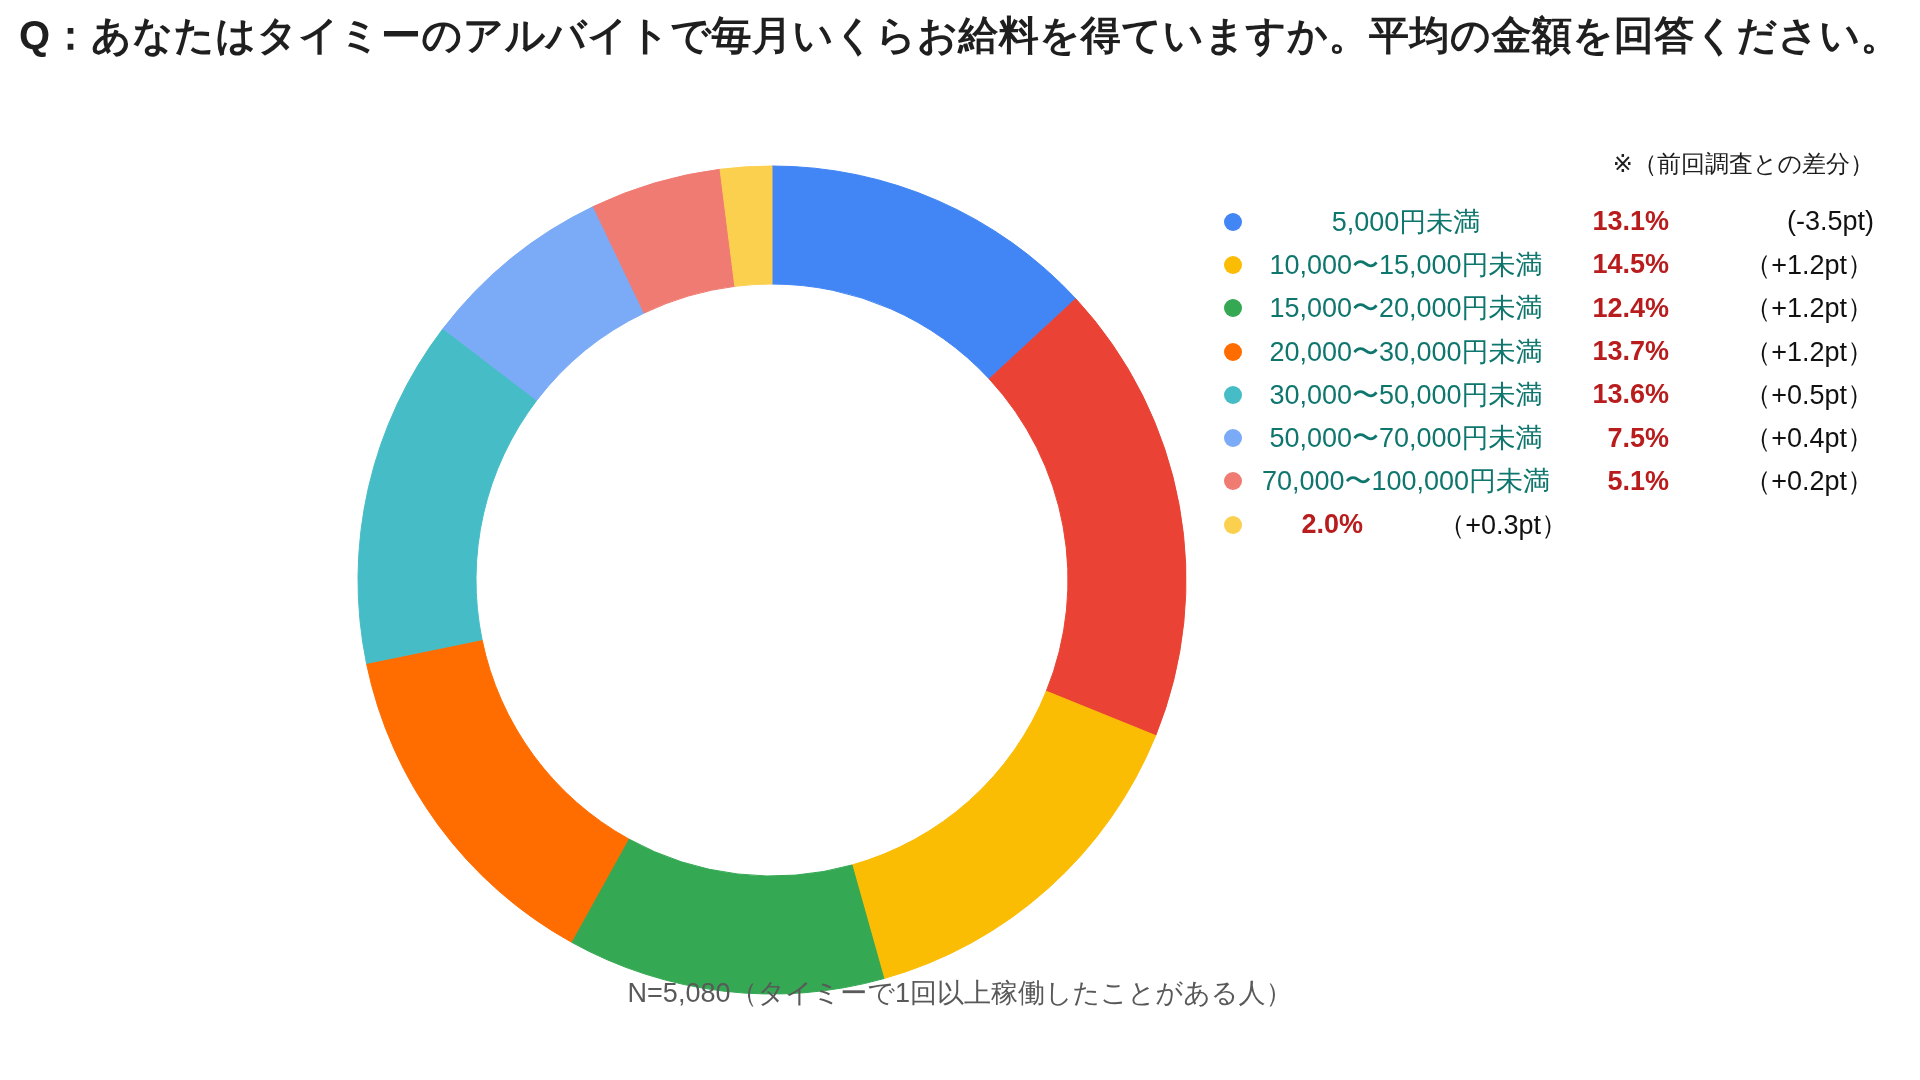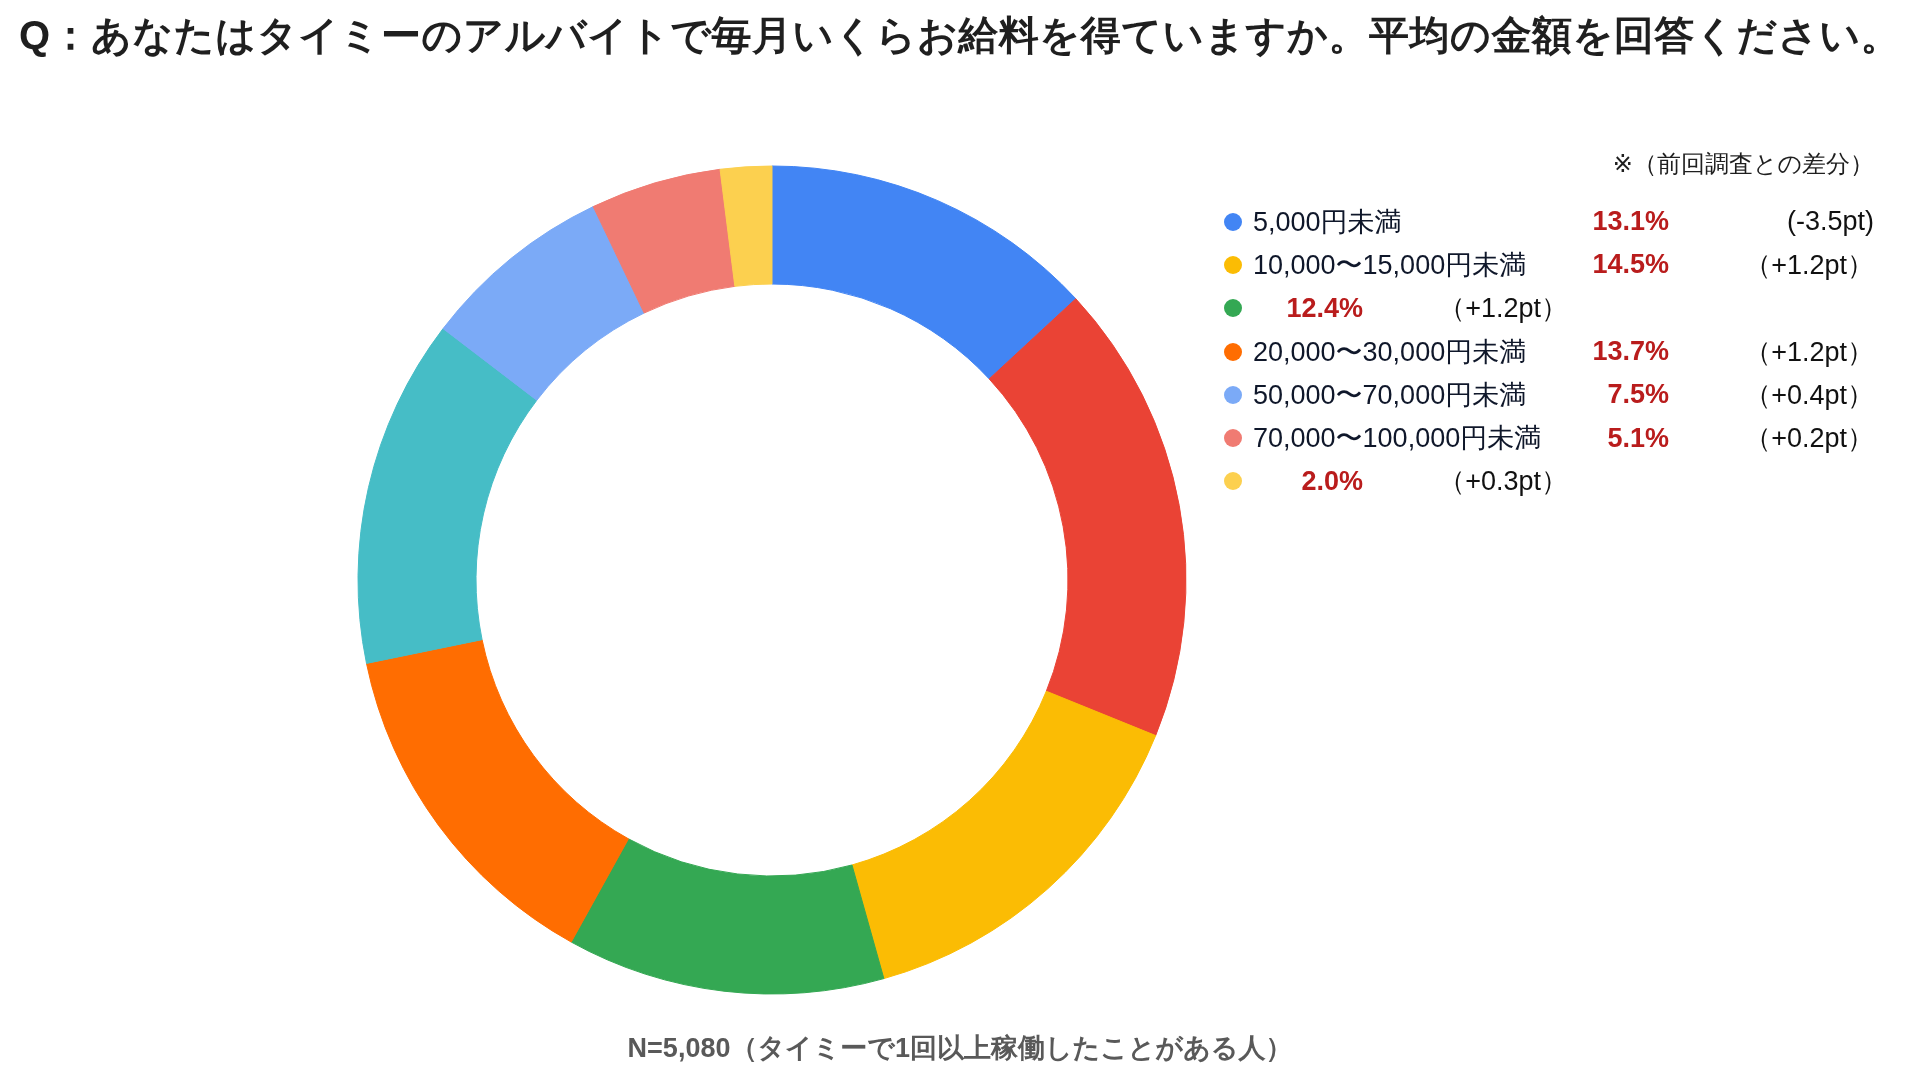--- a/index.html
+++ b/index.html
@@ -57,47 +57,48 @@
   .legend-dot {
     width: 18px;
     height: 18px;
     border-radius: 50%;
     margin-right: 11px;
     flex: none;
   }
   .legend-label {
     flex: 1;
     font-size: 27px;
-    color: #0f172a;
+    color: #0f766e;
     white-space: nowrap;
+    text-align: center;
   }
   .legend-value {
     width: 110px;
     text-align: right;
     font-size: 27px;
     font-weight: 700;
     color: #b91c1c;
     white-space: nowrap;
   }
   .legend-diff {
     width: 205px;
     text-align: right;
     font-size: 27px;
     font-weight: 400;
     color: #111111;
     white-space: nowrap;
   }
   .footer-note {
     position: absolute;
-    top: 1030px;
+    top: 975px;
     left: 0;
     width: 100%;
     text-align: center;
     font-size: 27px;
-    font-weight: 700;
+    font-weight: 400;
     color: #595959;
     white-space: nowrap;
   }
 </style>
 </head>
 <body>
 
 <div class="stage">
 
   <div class="chart-title">Q：あなたはタイミーのアルバイトで毎月いくらお給料を得ていますか。平均の金額を回答ください。</div>
@@ -124,28 +125,35 @@
           <span class="legend-diff">(-3.5pt)</span>
         </div>
         <div class="legend-row">
           <span class="legend-dot" style="background: rgb(251, 188, 4);"></span>
           <span class="legend-label">10,000〜15,000円未満</span>
           <span class="legend-value">14.5%</span>
           <span class="legend-diff">（+1.2pt）</span>
         </div>
         <div class="legend-row">
           <span class="legend-dot" style="background: rgb(52, 168, 83);"></span>
+          <span class="legend-label">15,000〜20,000円未満</span>
           <span class="legend-value">12.4%</span>
           <span class="legend-diff">（+1.2pt）</span>
         </div>
         <div class="legend-row">
           <span class="legend-dot" style="background: rgb(255, 109, 1);"></span>
           <span class="legend-label">20,000〜30,000円未満</span>
           <span class="legend-value">13.7%</span>
           <span class="legend-diff">（+1.2pt）</span>
+        </div>
+        <div class="legend-row">
+          <span class="legend-dot" style="background: rgb(70, 189, 198);"></span>
+          <span class="legend-label">30,000〜50,000円未満</span>
+          <span class="legend-value">13.6%</span>
+          <span class="legend-diff">（+0.5pt）</span>
         </div>
         <div class="legend-row">
           <span class="legend-dot" style="background: rgb(123, 170, 247);"></span>
           <span class="legend-label">50,000〜70,000円未満</span>
           <span class="legend-value">7.5%</span>
           <span class="legend-diff">（+0.4pt）</span>
         </div>
         <div class="legend-row">
           <span class="legend-dot" style="background: rgb(240, 123, 114);"></span>
           <span class="legend-label">70,000〜100,000円未満</span>

